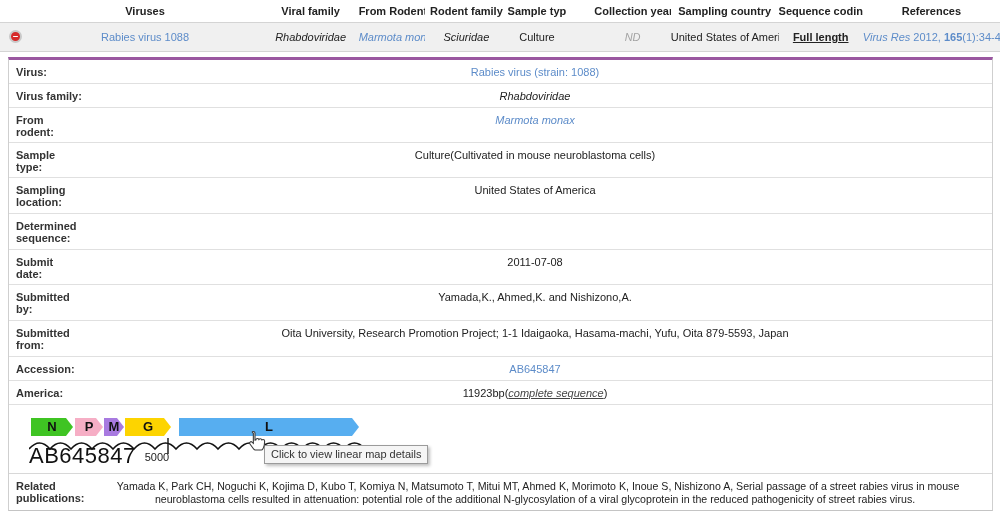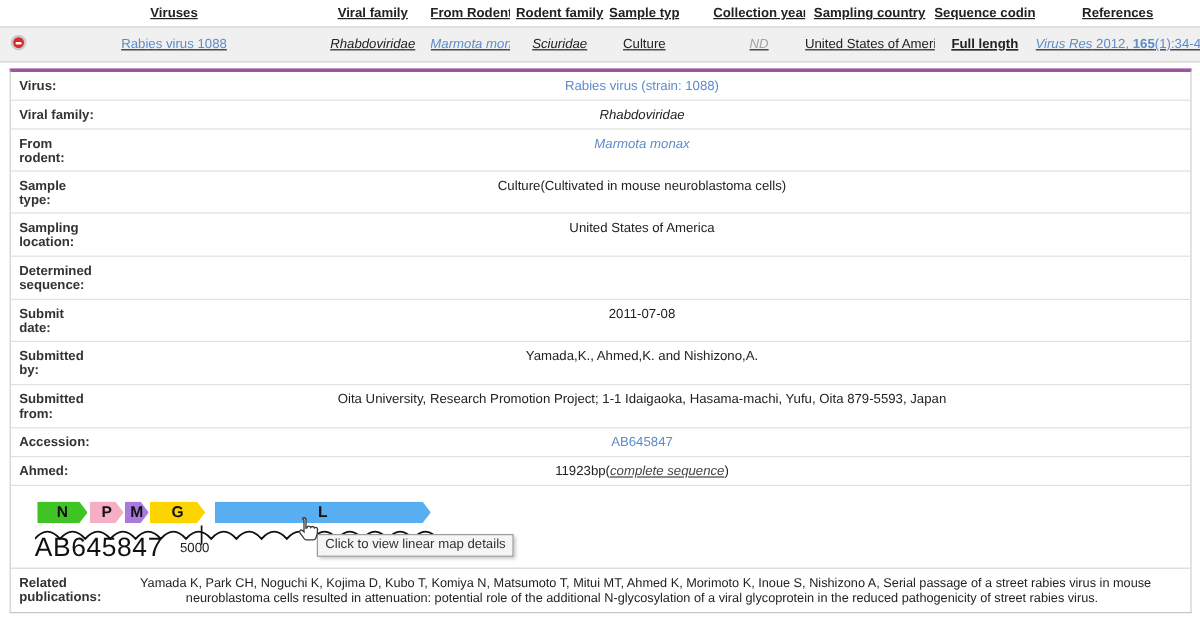--- a/index.html
+++ b/index.html
@@ -1,18 +1,18 @@
 <!DOCTYPE html>
 <html><head>
 <meta charset="utf-8">
 <style>
   * { margin:0; padding:0; box-sizing:border-box; }
   html,body { width:1000px; height:518px; background:#fff;
     font-family:"Liberation Sans", sans-serif; font-size:11px; color:#222; }
-  .page { position:relative; width:1000px; height:518px; overflow:hidden;text-decoration:underline; }
+  .page { position:relative; width:1000px; height:518px; overflow:hidden; }
 
   
   .list-table { width:1000px; }
   .lrow { display:flex; align-items:center; }
   .lrow .cell { text-align:center; overflow:hidden; white-space:nowrap; }
   .c0{width:28px;} .c1{width:240px;} .c2{width:98px;} .c3{width:68px;}
   .c4{width:84px;} .c5{width:60px;} .c6{width:78px;margin-left:28px;} .c7{width:110px;}
   .c8{width:86px;} .c9{width:140px;}
   .lhead { height:22px; font-weight:bold; color:#222; }
   .ldata { height:30px; background:#f0f0f0; border-top:1px solid #d4d4d4;
@@ -45,21 +45,21 @@
   
   .map-row { position:relative; height:69px; border-bottom:1px solid #d8d8d8; }
   .gene-arrow { position:absolute; top:13px; height:18px; color:#111;
     font-weight:bold; font-size:13px; text-align:center; line-height:18px;
     cursor:pointer;
     clip-path: polygon(0 0, calc(100% - 7px) 0, 100% 50%, calc(100% - 7px) 100%, 0 100%); }
   .wave { position:absolute; left:20px; top:31px; }
   .map-accession { position:absolute; left:20px; top:38px; font-size:22px;
     color:#111; letter-spacing:0.5px; }
   .tick-label { position:absolute; top:46px; font-size:11px; color:#222; }
-  .tick-5000 { left:141px; width:36px; }
+  .tick-5000 { left:130px; width:36px; text-align:center; }
   .tick-10000 { left:290px; width:36px; text-align:center; height:5px; overflow:hidden; }
   .map-cursor { position:absolute; left:236px; top:24px; z-index:3; }
   .map-tooltip { position:absolute; left:255px; top:40px; z-index:2;
     background:#f5f5f5; border:1px solid #9b9b9b; padding:2px 6px 3px 6px;
     font-size:11px; color:#333; white-space:nowrap;
     box-shadow:2px 2px 3px rgba(0,0,0,0.25); }
 
   
   .pub-row { border-bottom:none; }
   .pub-text { font-size:10.6px; line-height:13px; text-indent:6px; }
@@ -101,21 +101,21 @@
   </div>
 
   <div class="detail">
 
     <div class="drow h24">
       <div class="dlabel">Virus:</div>
       <div class="dvalue"><a class="lnk">Rabies virus (strain: 1088)</a></div>
     </div>
 
     <div class="drow h24">
-      <div class="dlabel">Viral family:</div>
+      <div class="dlabel">Virus family:</div>
       <div class="dvalue it">Rhabdoviridae</div>
     </div>
 
     <div class="drow h24">
       <div class="dlabel">From rodent:</div>
       <div class="dvalue"><a class="lnk it">Marmota monax</a></div>
     </div>
 
     <div class="drow h24">
       <div class="dlabel">Sample type:</div>
@@ -147,21 +147,21 @@
       <div class="dlabel">Submitted from:</div>
       <div class="dvalue">Oita University, Research Promotion Project; 1-1 Idaigaoka, Hasama-machi, Yufu, Oita 879-5593, Japan</div>
     </div>
 
     <div class="drow h24">
       <div class="dlabel">Accession:</div>
       <div class="dvalue"><a class="lnk">AB645847</a></div>
     </div>
 
     <div class="drow h24">
-      <div class="dlabel">Ahmed:</div>
+      <div class="dlabel">America:</div>
       <div class="dvalue"><span>11923bp(</span><a class="seq-link">complete sequence</a><span>)</span></div>
     </div>
 
     <div class="map-row">
         <div class="gene-arrow" style="left: 170px; width: 180px; background: rgb(87, 174, 240);">L</div>
         <div class="gene-arrow" style="left: 116px; width: 46px; background: rgb(253, 212, 0);">G</div>
         <div class="gene-arrow" style="left: 95px; width: 20px; background: rgb(168, 122, 224);">M</div>
         <div class="gene-arrow" style="left: 66px; width: 28px; background: rgb(246, 174, 197);">P</div>
         <div class="gene-arrow" style="left: 22px; width: 42px; background: rgb(63, 196, 35);">N</div>
       <svg class="wave" width="338" height="22" viewBox="0 0 338 22">

